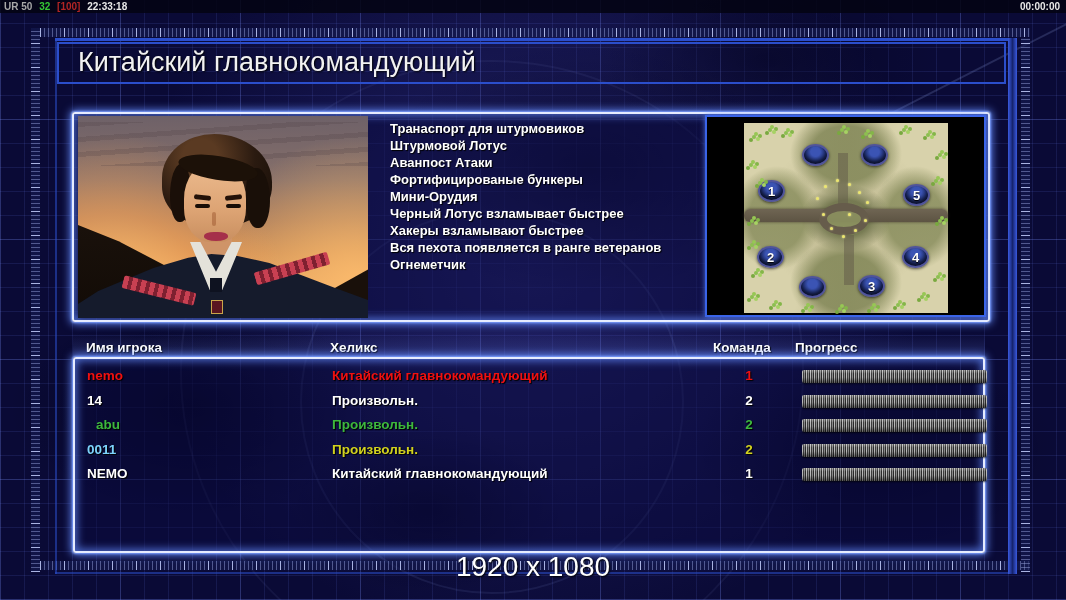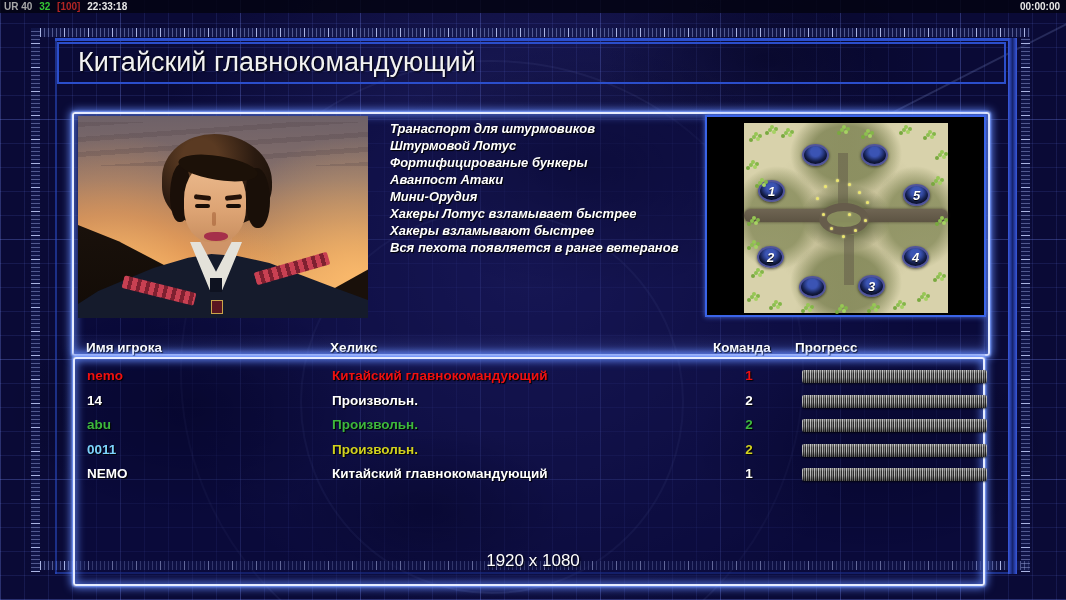--- a/index.html
+++ b/index.html
@@ -49,21 +49,21 @@
     background:linear-gradient(90deg,#3a5ae0,#16246e 50%,#3a5ae0);}
 
   
   .title-box{left:57px;top:42px;width:949px;height:42px;border:2px solid #2b4ecb;box-sizing:border-box;}
   .page-title{left:78px;top:47px;font-size:27px;color:#f2f2f2;text-shadow:1px 1px 2px #000;}
 
   
   .glow{border:2px solid #e6ecff;border-radius:3px;background:rgba(12,12,64,.45);
     box-shadow:0 0 8px 2px rgba(100,140,255,.95), 0 0 2px 1px rgba(170,195,255,.9),
                inset 0 0 8px 2px rgba(100,140,255,.75);box-sizing:border-box;}
-  .upper-panel{left:72px;top:112px;width:918px;height:244px;font-style:italic;}
+  .upper-panel{left:72px;top:112px;width:918px;height:210px;}
 
   
   .portrait{left:4px;top:2px;width:290px;height:202px;overflow:hidden;}
   .portrait div{position:absolute;}
   .p-sky{inset:0;background:
       radial-gradient(circle at 12% 96%, rgba(255,200,120,.95), rgba(255,170,90,.5) 30%, transparent 55%),
       radial-gradient(circle at 96% 82%, rgba(255,190,110,.85), transparent 45%),
       linear-gradient(180deg,#6e6168 0%,#87706a 32%,#a87b5c 52%,#c98c55 68%,#e09f5e 82%,#eead66 100%);}
   .p-cloud{left:0;top:6px;width:290px;height:44px;opacity:.5;background:
       repeating-linear-gradient(176deg, rgba(70,55,60,.4) 0 5px, rgba(0,0,0,0) 5px 15px);}
@@ -127,46 +127,46 @@
   .marker{width:27px;height:22px;border-radius:50%;box-sizing:border-box;border:2px solid #50549a;
       background:radial-gradient(circle at 50% 32%,#3b54b4 0 28%,#1c2a66 62%,#0d1336 100%);
       box-shadow:0 1px 3px rgba(0,0,0,.6), inset 0 -3px 4px rgba(0,0,0,.55);
       display:flex;align-items:center;justify-content:center;}
   .marker span{color:#fff;font-weight:bold;font-size:13px;text-shadow:0 1px 1px #000;}
 
   
   .table-header-strip{left:73px;top:333px;width:912px;height:24px;
       background:linear-gradient(180deg, rgba(10,10,40,0), rgba(95,115,205,.28));}
   .th{position:absolute;top:340px;font-size:13.5px;font-weight:bold;color:#fff;text-shadow:1px 1px 1px #000;}
-  .rows-box{left:73px;top:357px;width:912px;height:229px;}
+  .rows-box{left:73px;top:357px;width:912px;height:196px;}
   .player-rows{position:absolute;left:0;top:6px;width:908px;}
   .t-row{position:relative;height:24.6px;}
   .t-row span{position:absolute;top:3px;font-size:13.5px;font-weight:bold;text-shadow:1px 1px 1px #000;white-space:nowrap;}
   .col-name{left:12px;} .col-army{left:257px;}
   .col-team{left:654px;width:40px;text-align:center;}
   .pbar{position:absolute;left:727px;top:5px;width:185px;height:13px;border-radius:2px;
       background:
       linear-gradient(180deg, rgba(255,255,255,.28) 0%, rgba(255,255,255,0) 28%, rgba(0,0,0,0) 55%, rgba(0,0,0,.5) 100%),
       repeating-linear-gradient(90deg,#b8b8b8 0 1px,#3c3c3c 1px 2px,#8a8a8a 2px 3px,#2a2a2a 3px 4px);
       box-shadow:0 1px 2px rgba(0,0,0,.65);}
 
-  .footer-res{left:0;top:551px;width:1066px;text-align:center;font-size:17px;color:#fff;text-shadow:1px 1px 2px #000;}
+  .footer-res{left:0;top:551px;width:1066px;text-align:center;font-size:28px;color:#fff;text-shadow:1px 1px 2px #000;}
 </style>
 </head>
 <body>
 
 <div class="screen">
   <div class="bg-grid"></div>
   <div class="blots"></div>
   <div class="abs ring-a"></div>
   <div class="abs ring-b"></div>
   <div class="abs streak"></div>
 
   <div class="abs top-strip">
-    <span class="seg-gray">UR 40</span>
+    <span class="seg-gray">UR 50</span>
     <span class="seg-green">32</span>
     <span class="seg-red">[100]</span>
     <span class="seg-white">22:33:18</span>
     <span class="match-timer">00:00:00</span>
   </div>
 
   <div class="abs ruler-h" style="left:40px;top:28px;width:990px;"></div>
   <div class="abs ruler-h" style="left:40px;top:561px;width:990px;"></div>
   <div class="abs ruler-v" style="left:31px;top:28px;height:544px;"></div>
   <div class="abs ruler-v" style="left:1021px;top:38px;height:534px;"></div>
@@ -201,26 +201,27 @@
       <div class="p-brow r"></div>
       <div class="p-eye l"></div>
       <div class="p-eye r"></div>
       <div class="p-nose"></div>
       <div class="p-lips"></div>
     </div>
 
     <div class="abs ability-list">
         <div class="ability">Транаспорт для штурмовиков</div>
         <div class="ability">Штурмовой Лотус</div>
+        <div class="ability">Аванпост Атаки</div>
         <div class="ability">Фортифицированые бункеры</div>
-        <div class="ability">Аванпост Атаки</div>
         <div class="ability">Мини-Орудия</div>
-        <div class="ability">Хакеры Лотус взламывает быстрее</div>
+        <div class="ability">Черный Лотус взламывает быстрее</div>
         <div class="ability">Хакеры взламывают быстрее</div>
         <div class="ability">Вся пехота появляется в ранге ветеранов</div>
+        <div class="ability">Огнеметчик</div>
       </div>
 
     <div class="abs minimap-box">
       <div class="map">
         <div class="road-h"></div>
         <div class="road-v1"></div>
         <div class="road-v2"></div>
         <div class="road-ring"></div>
       <div class="marker" style="left: 58px; top: 21px;">
             <span></span>
@@ -299,21 +300,21 @@
           <span class="col-team" style="color: rgb(240, 16, 16);">1</span>
           <div class="pbar"></div>
         </div>
         <div class="t-row">
           <span class="col-name" style="color: rgb(255, 255, 255);">14</span>
           <span class="col-army" style="color: rgb(255, 255, 255);">Произвольн.</span>
           <span class="col-team" style="color: rgb(255, 255, 255);">2</span>
           <div class="pbar"></div>
         </div>
         <div class="t-row">
-          <span class="col-name" style="color: rgb(61, 184, 61);">abu</span>
+          <span class="col-name" style="color: rgb(61, 184, 61); margin-left: 9px;">abu</span>
           <span class="col-army" style="color: rgb(61, 184, 61);">Произвольн.</span>
           <span class="col-team" style="color: rgb(61, 184, 61);">2</span>
           <div class="pbar"></div>
         </div>
         <div class="t-row">
           <span class="col-name" style="color: #7dd3fc;">0011</span>
           <span class="col-army" style="color: rgb(210, 210, 30);">Произвольн.</span>
           <span class="col-team" style="color: rgb(210, 210, 30);">2</span>
           <div class="pbar"></div>
         </div>

